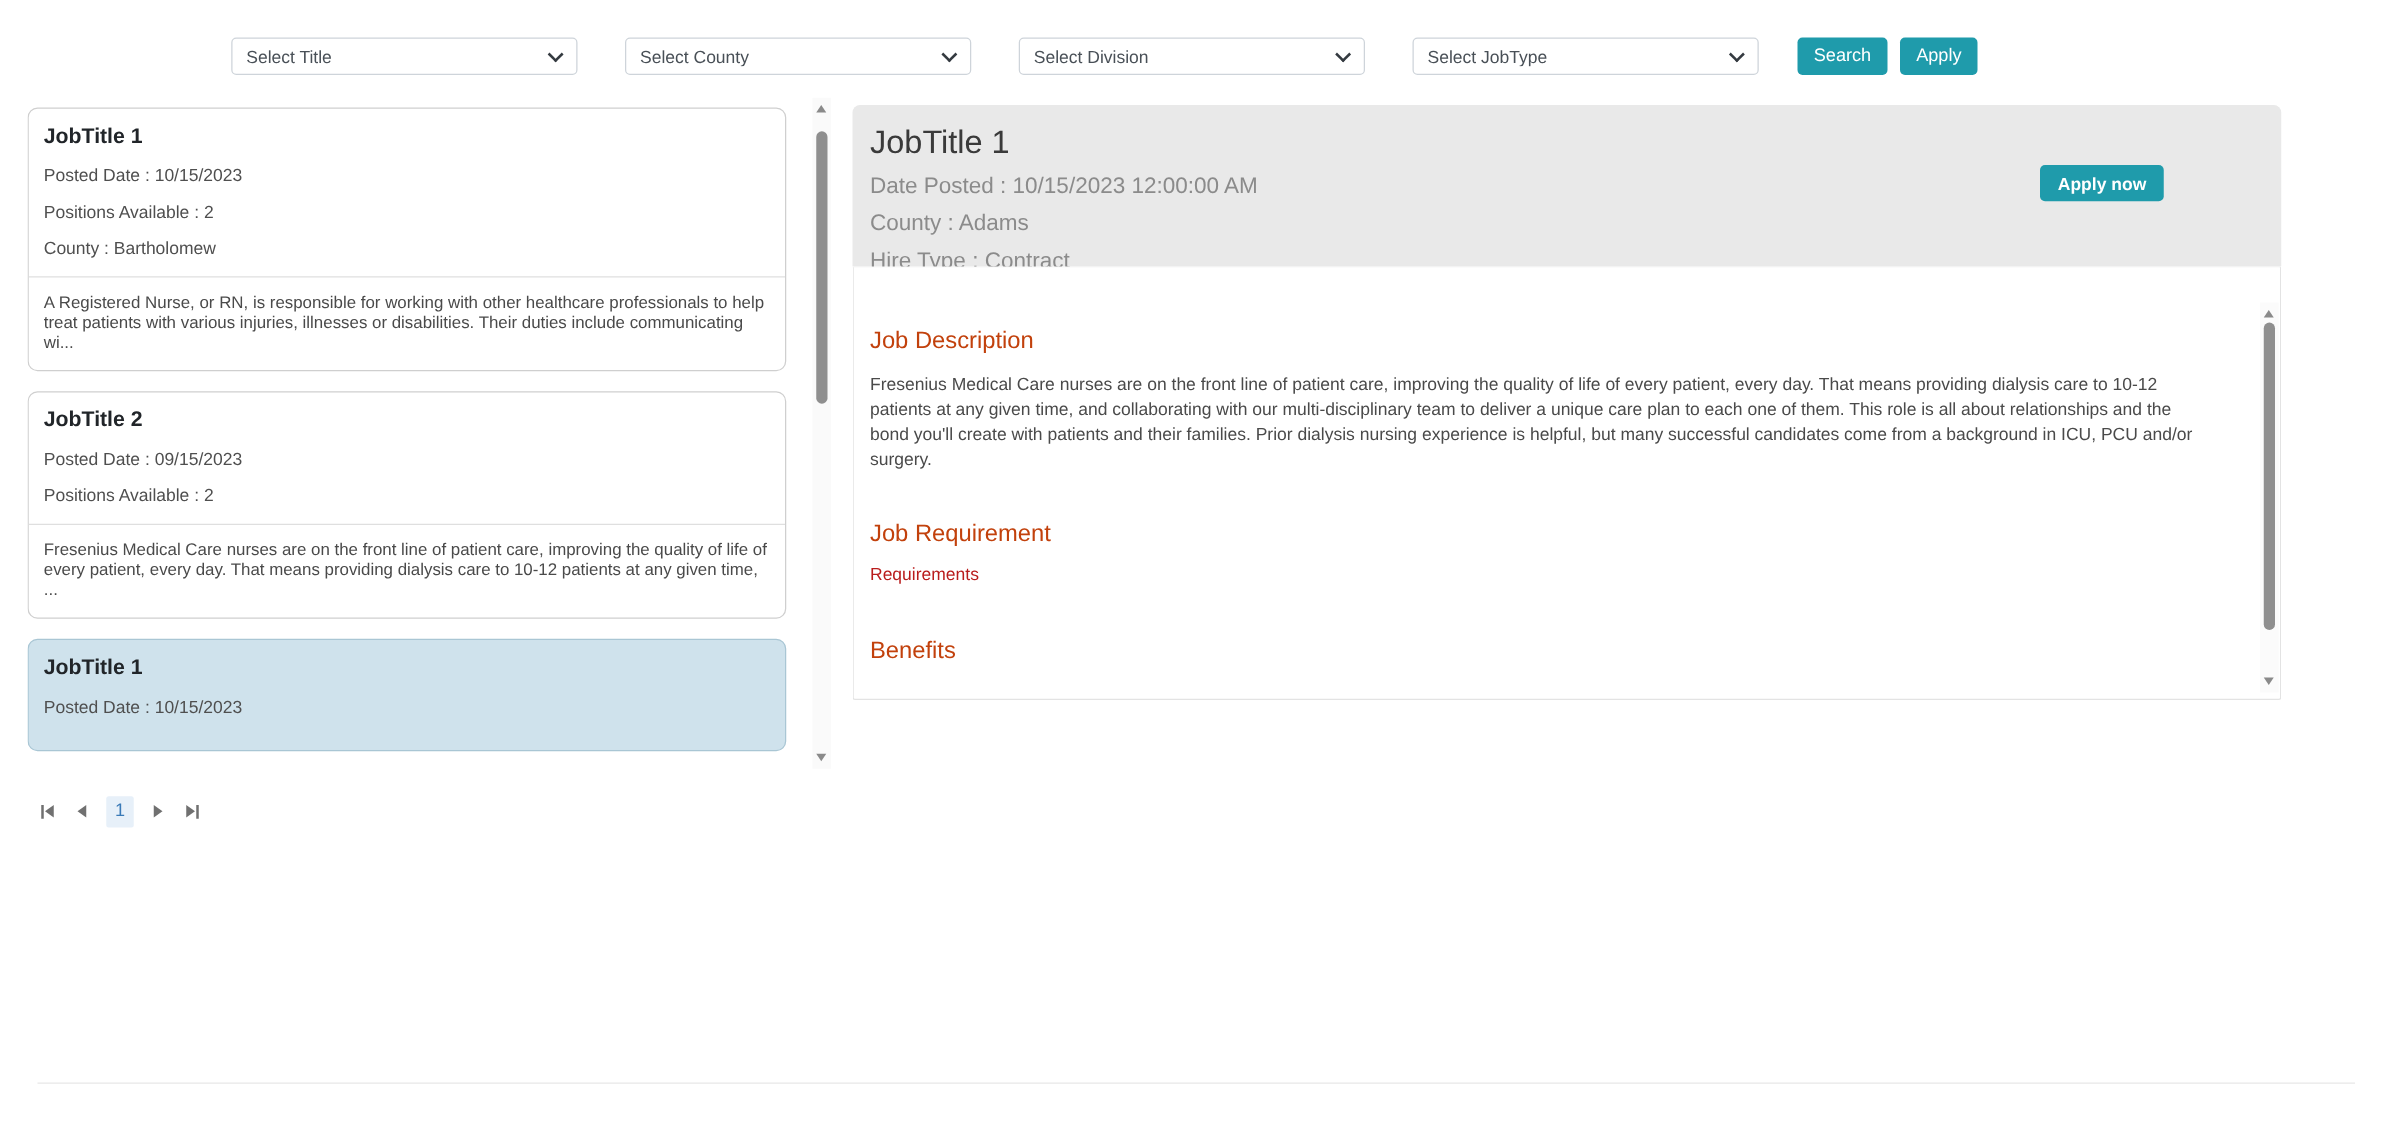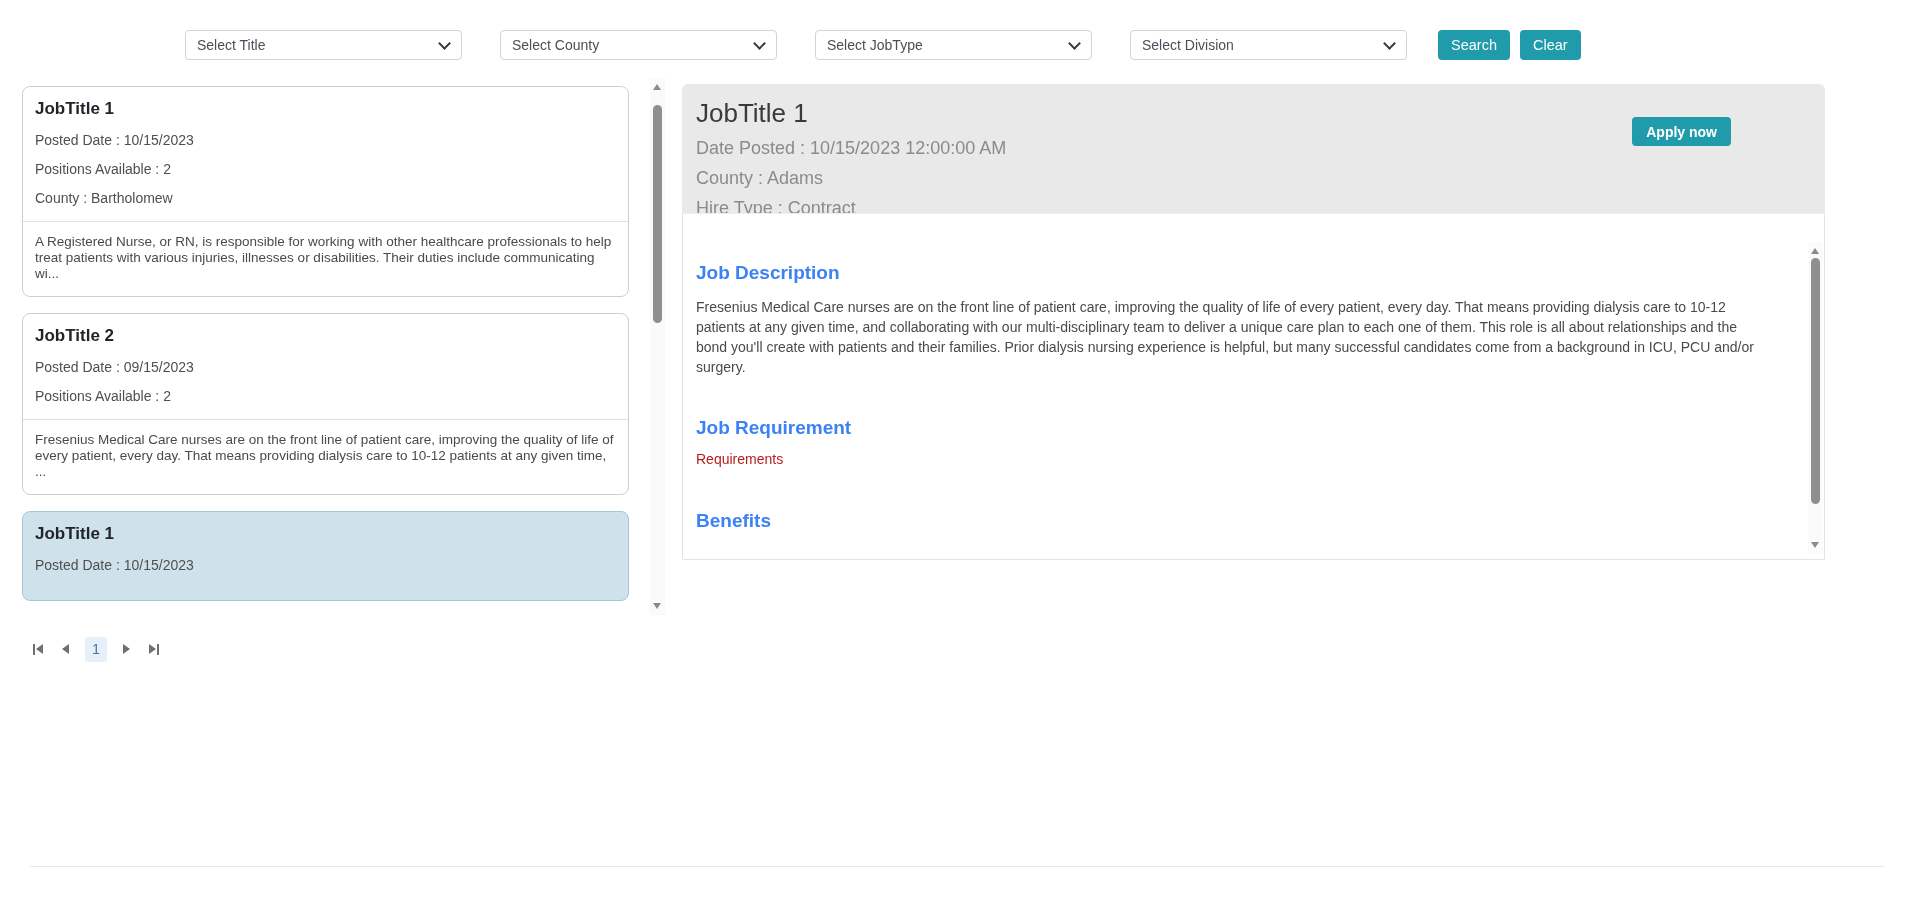--- a/index.html
+++ b/index.html
@@ -69,29 +69,29 @@
 
   
   .detail { position: absolute; left: 682px; top: 84px; width: 1143px; }
   .detail-header {
     position: relative; background: #e9e9e9; border-radius: 6px 6px 0 0;
     height: 129px; padding: 12px 16px 0 14px;
   }
   .detail-header h1 { font-size: 26px; font-weight: normal; color: #3a3a3a; margin: 2px 0 6px 0; }
   .detail-header .dmeta { font-size: 18px; color: #8b8b8b; margin: 9px 0; }
   .apply-btn {
-    position: absolute; right: 94px; top: 33px; height: 29px; padding: 0 14px;
+    position: absolute; right: 94px; top: 48px; height: 29px; padding: 0 14px;
     background: #1F9BAB; color: #fff; border: none; border-radius: 4px;
     font-family: "Liberation Sans", sans-serif; font-size: 14px; font-weight: bold; cursor: pointer;
   }
   .detail-body {
     position: relative; background: #fff; border: 1px solid #e3e3e3; border-top: 1px solid #eee;
     height: 347px; overflow: hidden; padding-left: 13px; border-radius: 0 0 2px 2px;
   }
-  .detail-body h2 { font-size: 19px; font-weight: bold; color: #3b82f6; }
+  .detail-body h2 { font-size: 19px; font-weight: normal; color: #c2410c; }
   .h-jd { margin: 48px 0 13px 0; }
   .detail-body .para { font-size: 14px; color: #4a4a4a; line-height: 20px; width: 1065px; }
   .h-jr { margin: 40px 0 12px 0; }
   .req-text { font-size: 14px; color: #b91c1c; }
   .h-bn { margin: 43px 0 0 0; }
   .body-scrollbar { right: 1px; top: 28px; height: 312px; background: #fbfbfb; }
   .body-scrollbar .vs-thumb { top: 16px; height: 246px; }
 
   
   .footer-rule { position: absolute; left: 30px; right: 30px; top: 866px; border-top: 1px solid #e7e7e7; }
@@ -109,32 +109,32 @@
       <span class="chevron"></span>
     </div>
     <div class="select-wrap">
       <select>
         <option>Select County</option>
       </select>
       <span class="chevron"></span>
     </div>
     <div class="select-wrap">
       <select>
+        <option>Select Division</option>
+      </select>
+      <span class="chevron"></span>
+    </div>
+    <div class="select-wrap">
+      <select>
         <option>Select JobType</option>
       </select>
       <span class="chevron"></span>
     </div>
-    <div class="select-wrap">
-      <select>
-        <option>Select Division</option>
-      </select>
-      <span class="chevron"></span>
-    </div>
     <button class="btn btn-search">Search</button>
-    <button class="btn btn-clear">Clear</button>
+    <button class="btn btn-clear">Apply</button>
   </div>
 
   <div class="list-panel">
     <div class="job-card">
       <h3>JobTitle 1</h3>
       <p class="meta">Posted Date : 10/15/2023</p>
       <p class="meta">Positions Available : 2</p>
       <p class="meta">County : Bartholomew</p>
       <div class="divider"></div>
       <p class="desc">A Registered Nurse, or RN, is responsible for working with other healthcare professionals to help treat patients with various injuries, illnesses or disabilities. Their duties include communicating wi...</p>

